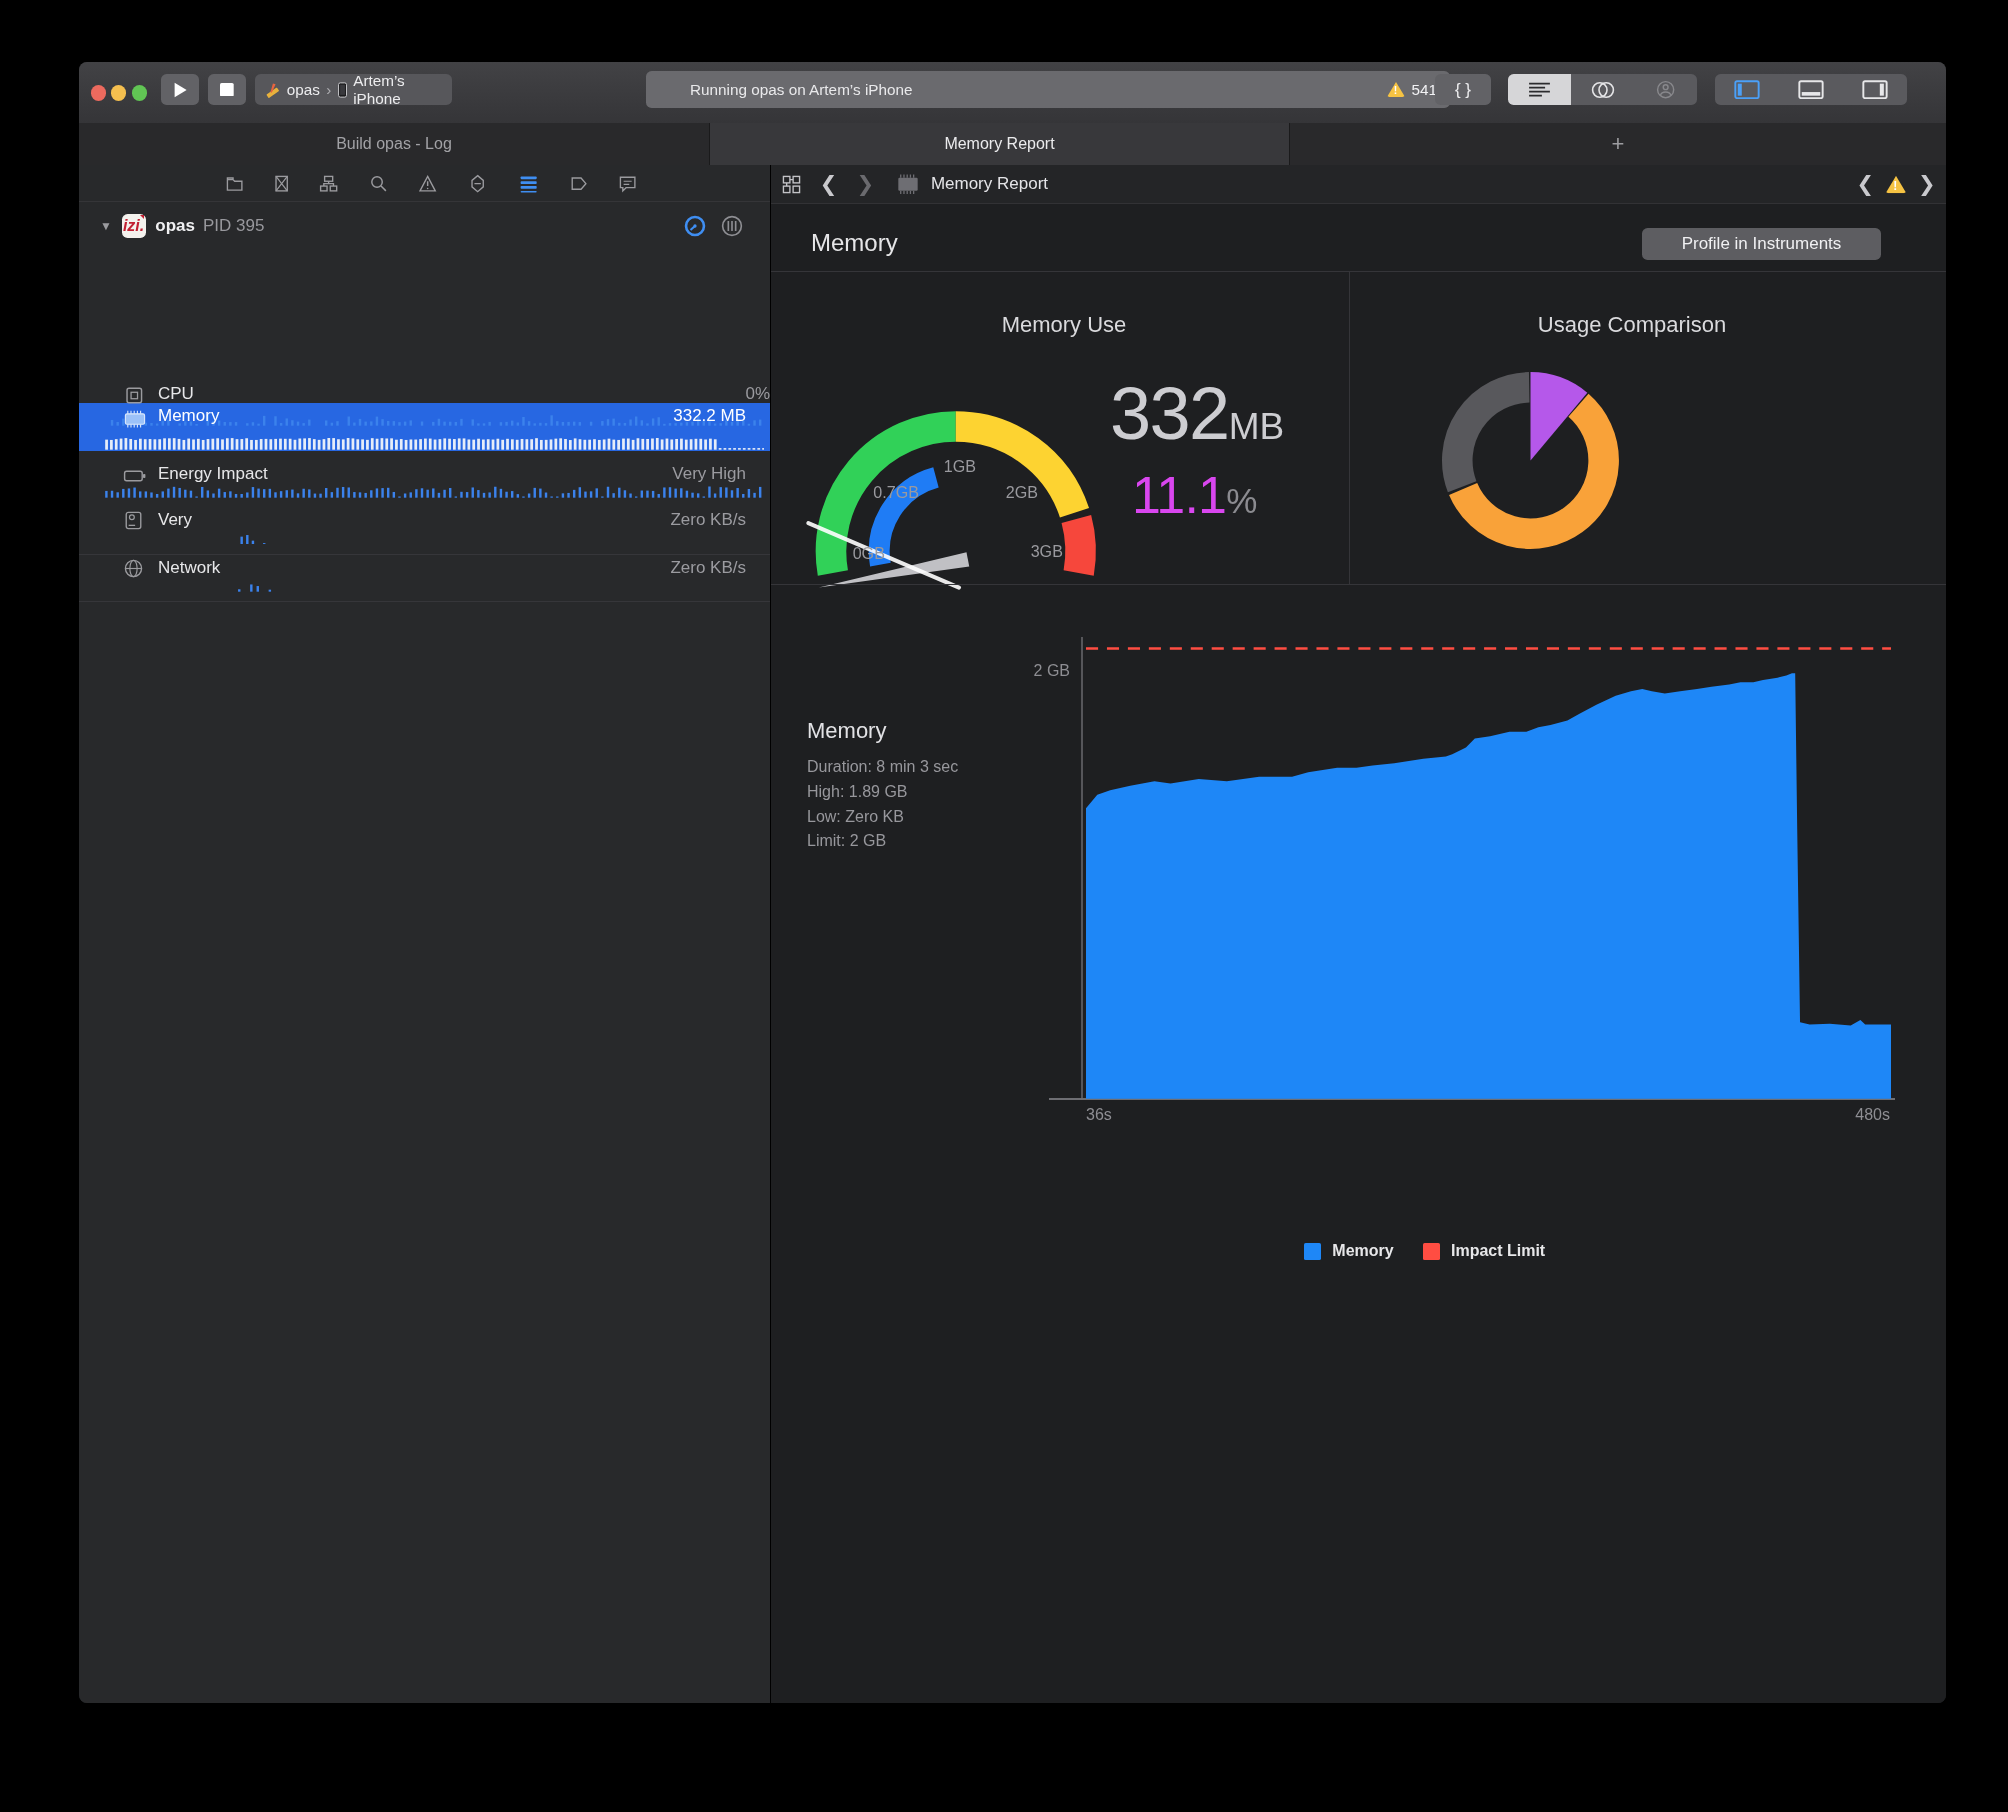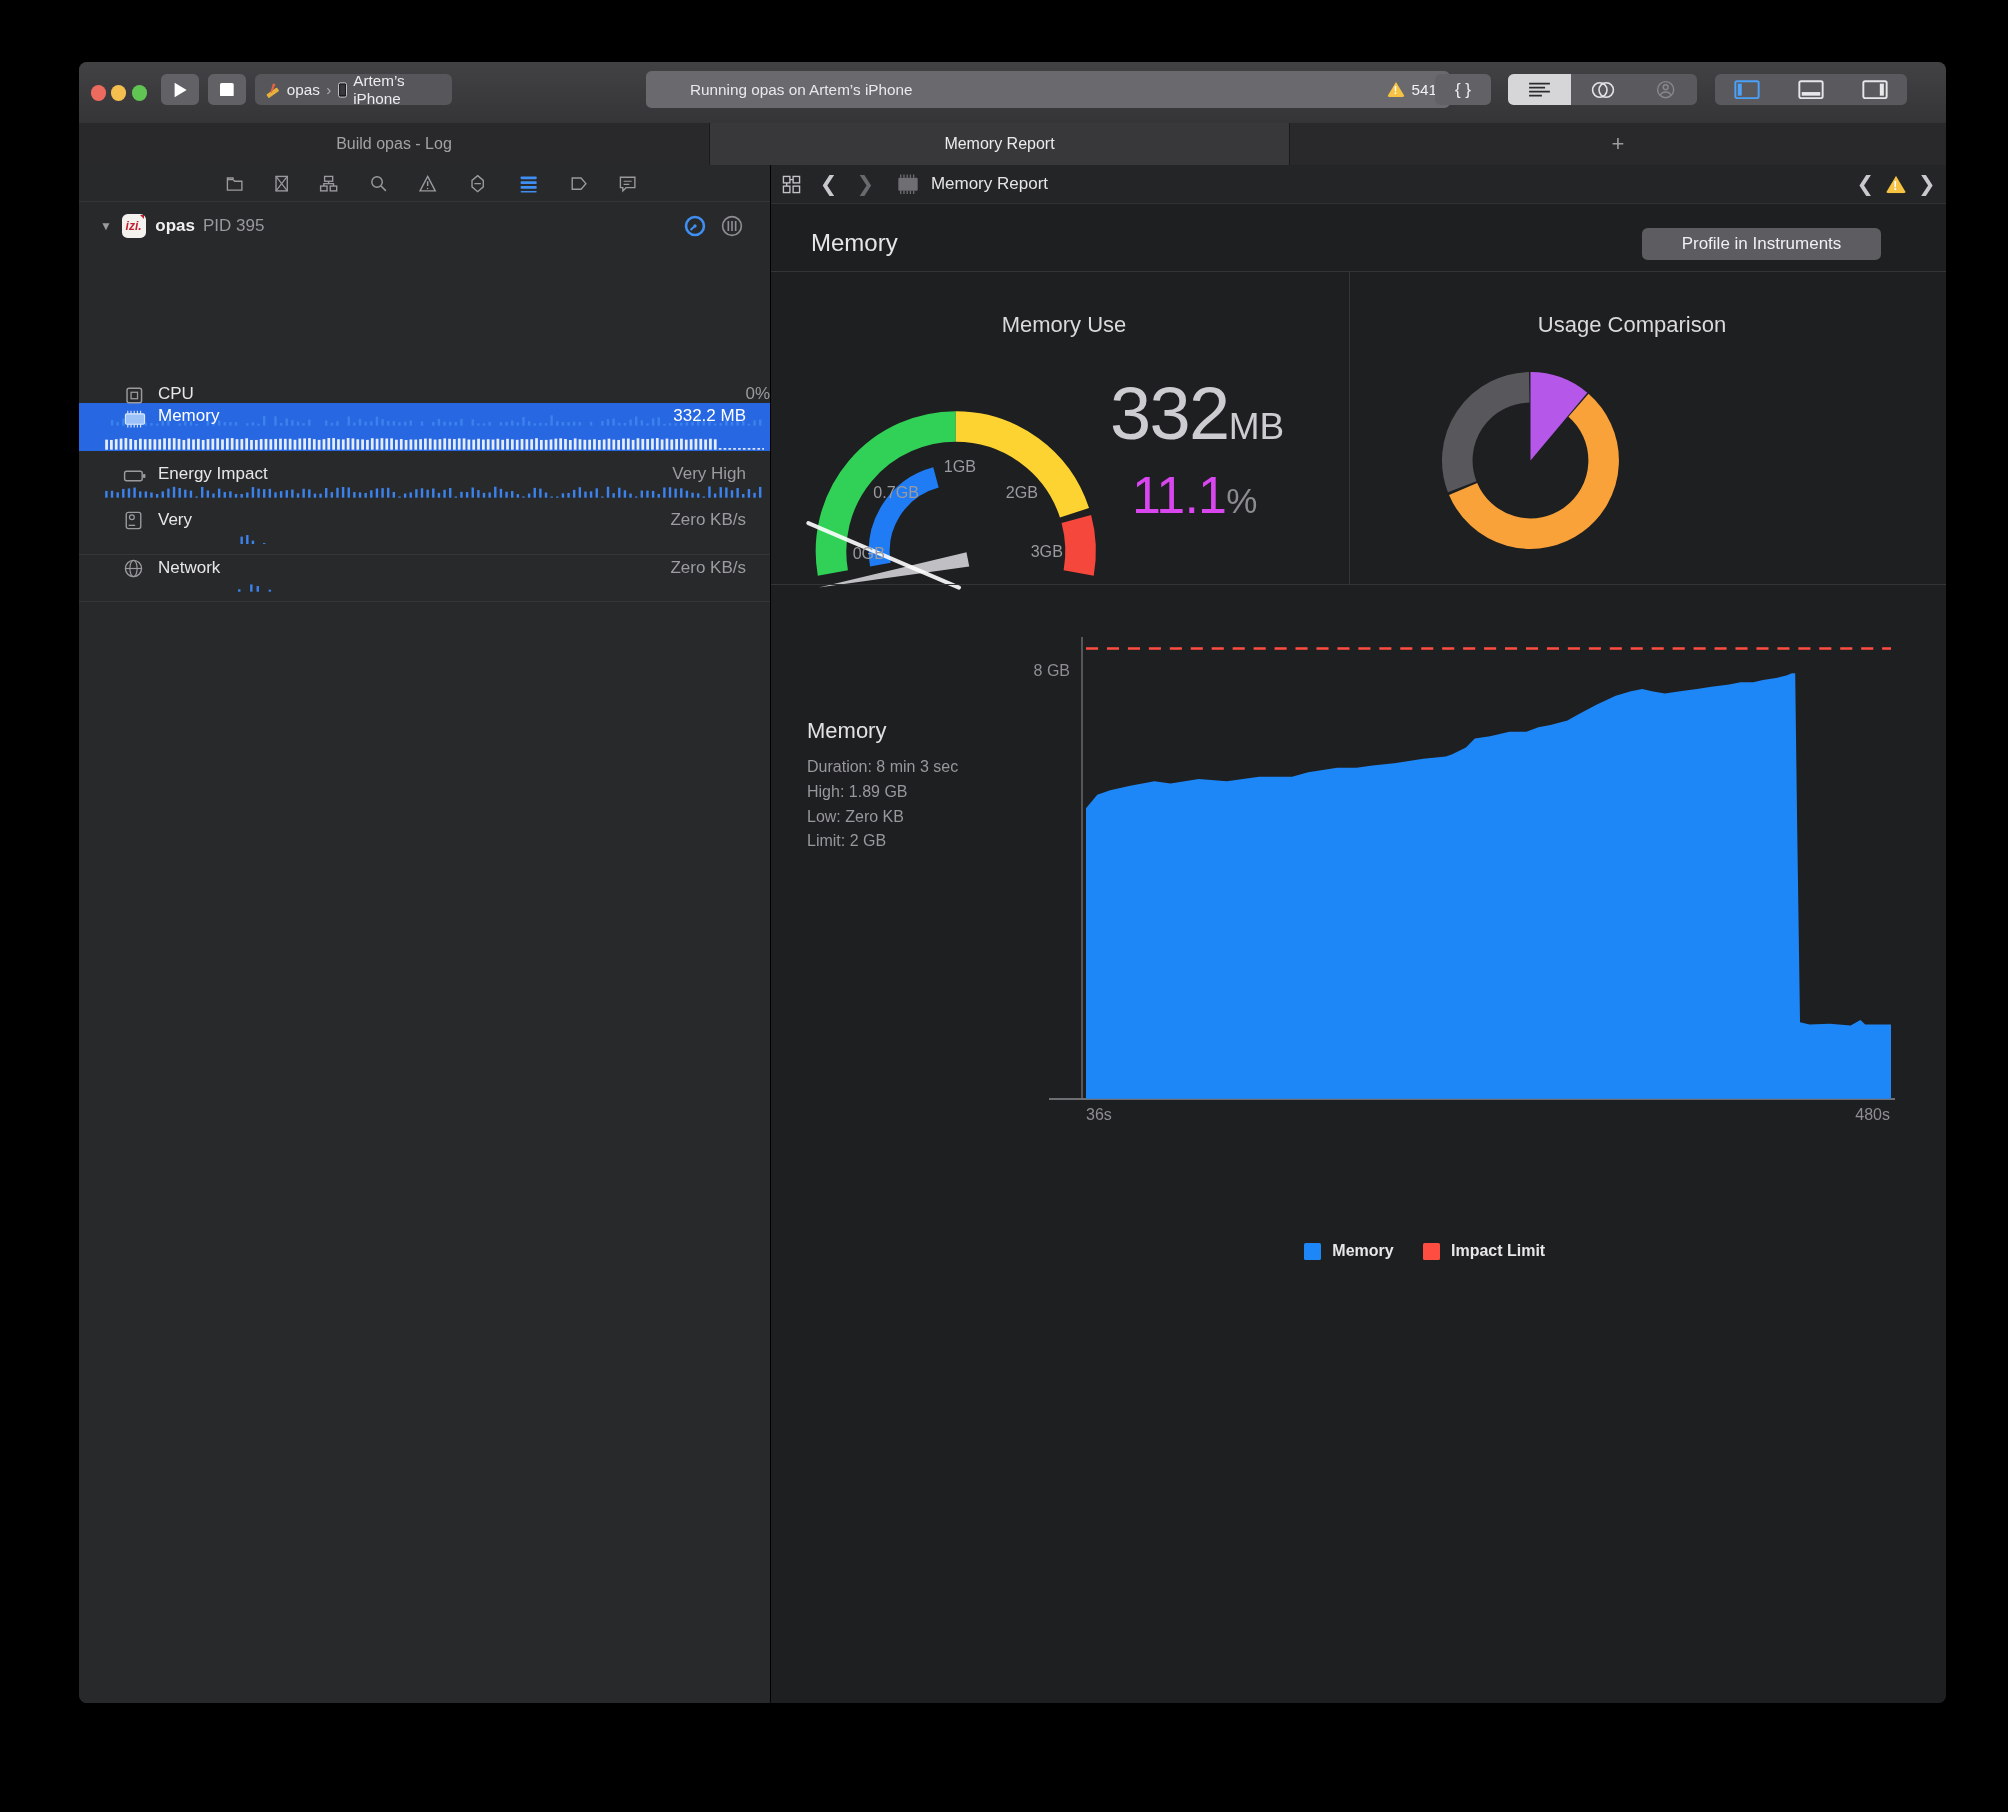--- a/index.html
+++ b/index.html
@@ -55,21 +55,21 @@
   .pctunit{color:#8b8b90;font-size:35px;}
   .stats{position:absolute;left:36px;top:553px;}
   .stats .t{font-size:22px;color:#e2e2e5;}
   .stats .s{font-size:16px;color:#97979c;margin-top:4.8px;line-height:20px;}
   .axlabel{position:absolute;font-size:16px;color:#8e8e93;}
   .chartlegend{position:absolute;top:1077px;left:533px;display:flex;align-items:center;gap:29px;}
   .chartlegend .item{display:flex;align-items:center;gap:11.3px;font-size:16px;font-weight:bold;color:#e7e7e9;}
   .chartlegend .sw{width:17px;height:17px;border-radius:1.6px;}
   .appicon{width:26px;height:26px;background:#f4f2ee;border-radius:5.6px;position:relative;flex:none;
     display:flex;align-items:center;justify-content:center;}
-  .appicon span{color:#c22032;font-weight:bold;font-size:12px;font-style:italic;}
+  .appicon span{color:#c22032;font-weight:bold;font-size:16px;font-style:italic;}
   .appicon i{position:absolute;right:1.6px;top:1.6px;width:0;height:0;border-left:4.8px solid transparent;border-top:4.8px solid #c22032;}
   .chev{font-size:21px;color:#c9c9cd;}
   .chev.dim{color:#6a6a6e;}
   svg{display:block;}
 </style>
 </head>
 <body>
 
 <div id="window">
 
@@ -760,21 +760,21 @@
         <path d="M 35.0 152.6 A 91 91 0 0 1 118.4 29.0" stroke="#58585c" stroke-width="38" fill="none"></path>
       </svg>
 
     <div class="stats">
       <div class="t">Memory</div>
       <div class="s" style="margin-top:13px;">Duration: 8 min 3 sec</div>
       <div class="s">High: 1.89 GB</div>
       <div class="s">Low: Zero KB</div>
       <div class="s">Limit: 2 GB</div>
     </div>
-    <div class="axlabel" style="left:246px;top:497px;width:53px;text-align:right;">8 GB</div>
+    <div class="axlabel" style="left:246px;top:497px;width:53px;text-align:right;">2 GB</div>
     <div class="abs" style="left:310px;top:472px;width:1.6px;height:462px;background:#56565a;"></div>
     <div class="abs" style="left:278px;top:933px;width:846px;height:1.6px;background:#6e6e73;"></div>
     <svg id="areaSvg" class="abs" style="left:315px;top:472px;" width="805" height="462" viewBox="0 0 999 573">
         <path d="M 0 573 L 0.0 212.4 L 14.0 195.7 L 30.0 190.1 L 54.9 184.5 L 84.9 178.9 L 104.9 181.7 L 139.9 176.1 L 174.8 178.9 L 214.8 173.3 L 255.7 173.3 L 275.7 167.7 L 311.7 162.1 L 335.7 162.1 L 355.6 159.3 L 382.6 156.5 L 418.6 151.0 L 446.6 148.2 L 454.5 145.4 L 471.5 137.0 L 482.5 125.8 L 501.5 123.0 L 525.5 117.4 L 546.5 117.4 L 561.4 111.8 L 576.4 109.0 L 597.4 103.4 L 612.4 95.1 L 633.4 83.9 L 657.3 72.7 L 676.3 67.1 L 690.3 64.3 L 702.3 67.1 L 718.3 69.9 L 737.3 67.1 L 758.2 64.3 L 776.2 61.5 L 798.2 58.7 L 812.2 55.9 L 828.2 55.9 L 840.2 53.1 L 858.1 50.3 L 869.1 47.5 L 876.1 44.7 L 880.1 44.7 L 882.6 237.6 L 886.1 478.0 L 898.1 480.8 L 923.1 479.9 L 949.0 481.9 L 961.0 475.2 L 967.0 480.8 L 999.0 480.8 L 999 573 Z" fill="#1e87f7"></path>
         <line x1="0" y1="14" x2="999" y2="14" stroke="#ff4d42" stroke-width="3" stroke-dasharray="15 11"></line>
       </svg>
     <div class="axlabel" style="left:315px;top:941px;">36s</div>
     <div class="axlabel" style="left:1064px;top:941px;width:55px;text-align:right;">480s</div>
     <div class="chartlegend">
       <div class="item">

